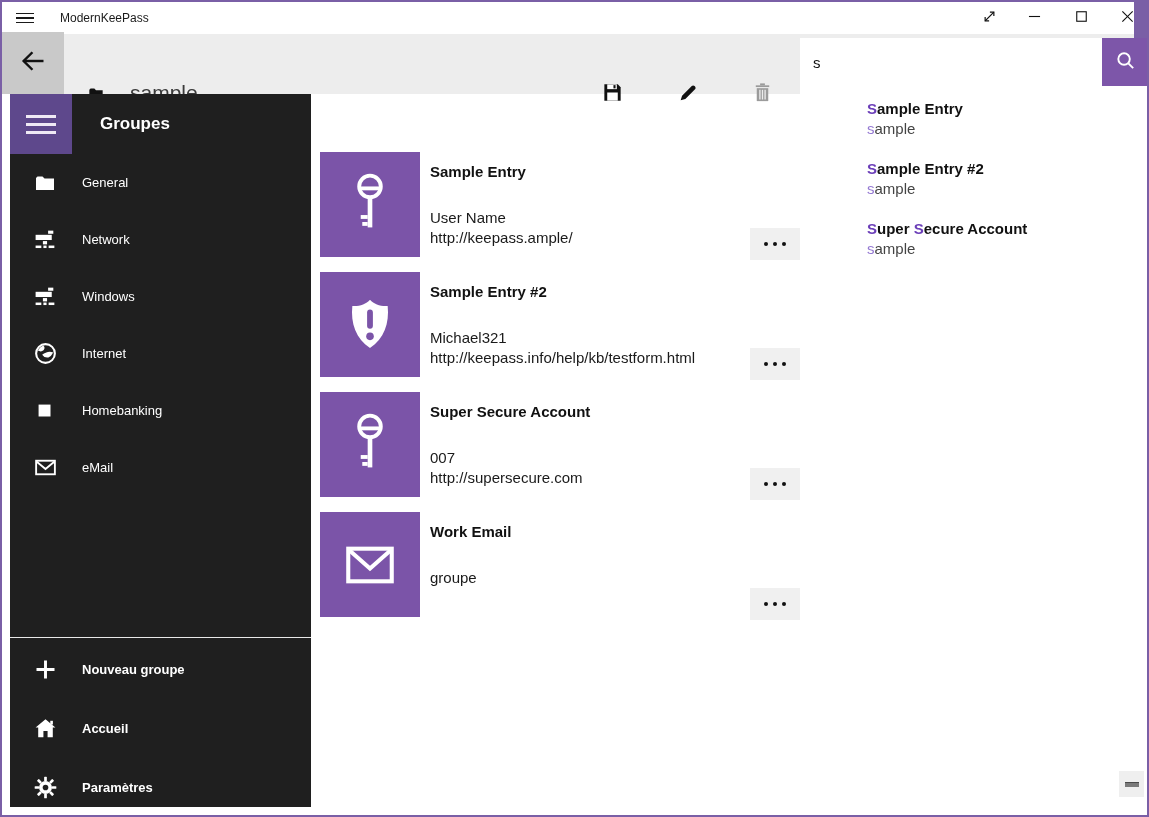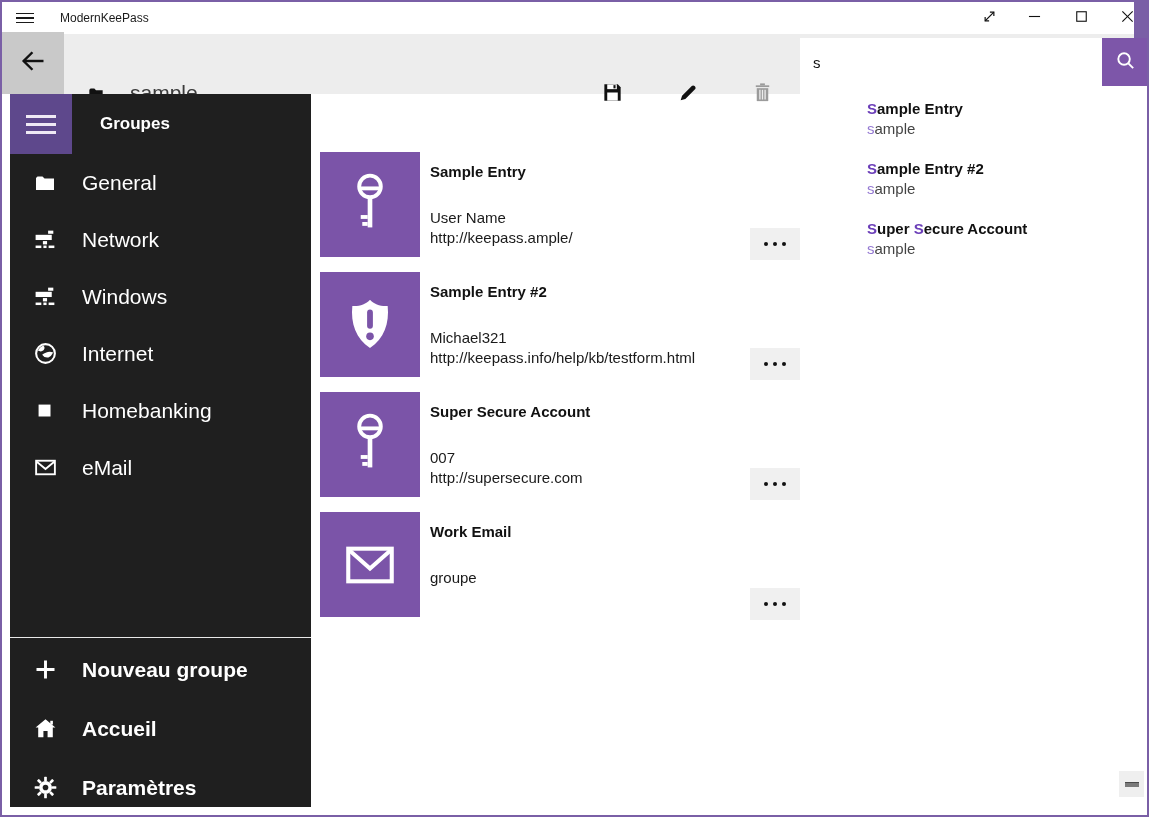--- a/index.html
+++ b/index.html
@@ -34,21 +34,21 @@
 
   
   .sidebar{position:absolute;left:0;top:92px;width:301px;bottom:8px;background:#1f1f1f;color:#fff;z-index:1;margin-left:8px;}
   .sb-hamburger{position:absolute;left:0;top:0;width:62px;height:60px;background:var(--hamburger);display:flex;align-items:center;justify-content:center;}
   .sb-hamburger .bars{width:30px;display:flex;flex-direction:column;gap:5px;}
   .sb-hamburger .bars i{display:block;height:3px;background:#efe9f5;}
   .sb-header{position:absolute;left:90px;top:0;height:60px;line-height:60px;font-size:17px;font-weight:bold;}
   .sb-groups{position:absolute;left:0;top:60px;right:0;}
   .sb-row{height:57px;display:flex;align-items:center;padding-left:22px;}
   .sb-row .ic{width:26px;height:26px;display:flex;align-items:center;justify-content:center;}
-  .sb-row .lbl{margin-left:24px;font-size:21px;}
+  .sb-row .lbl{margin-left:24px;font-size:13px;}
   .sb-divider{position:absolute;left:0;top:543px;right:0;height:1px;background:#e8e8e8;}
   .sb-footer{position:absolute;left:0;top:546px;right:0;}
   .sb-footer .sb-row{height:59px;}
   .sb-footer .lbl{font-weight:bold;}
 
   
   .entry-list{position:absolute;left:318px;top:150px;width:480px;z-index:1;}
   .entry-row{position:relative;height:120px;}
   .tile{position:absolute;left:0;top:0;width:100px;height:105px;background:var(--accentTile);display:flex;align-items:center;justify-content:center;}
   .entry-text{position:absolute;left:110px;top:10px;width:370px;}

